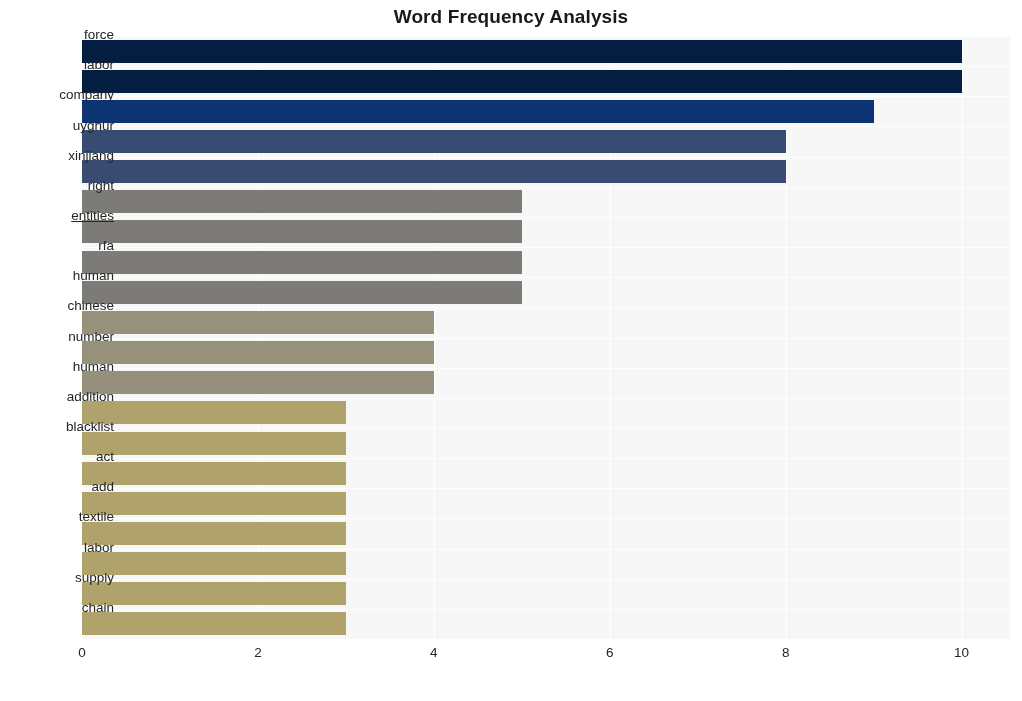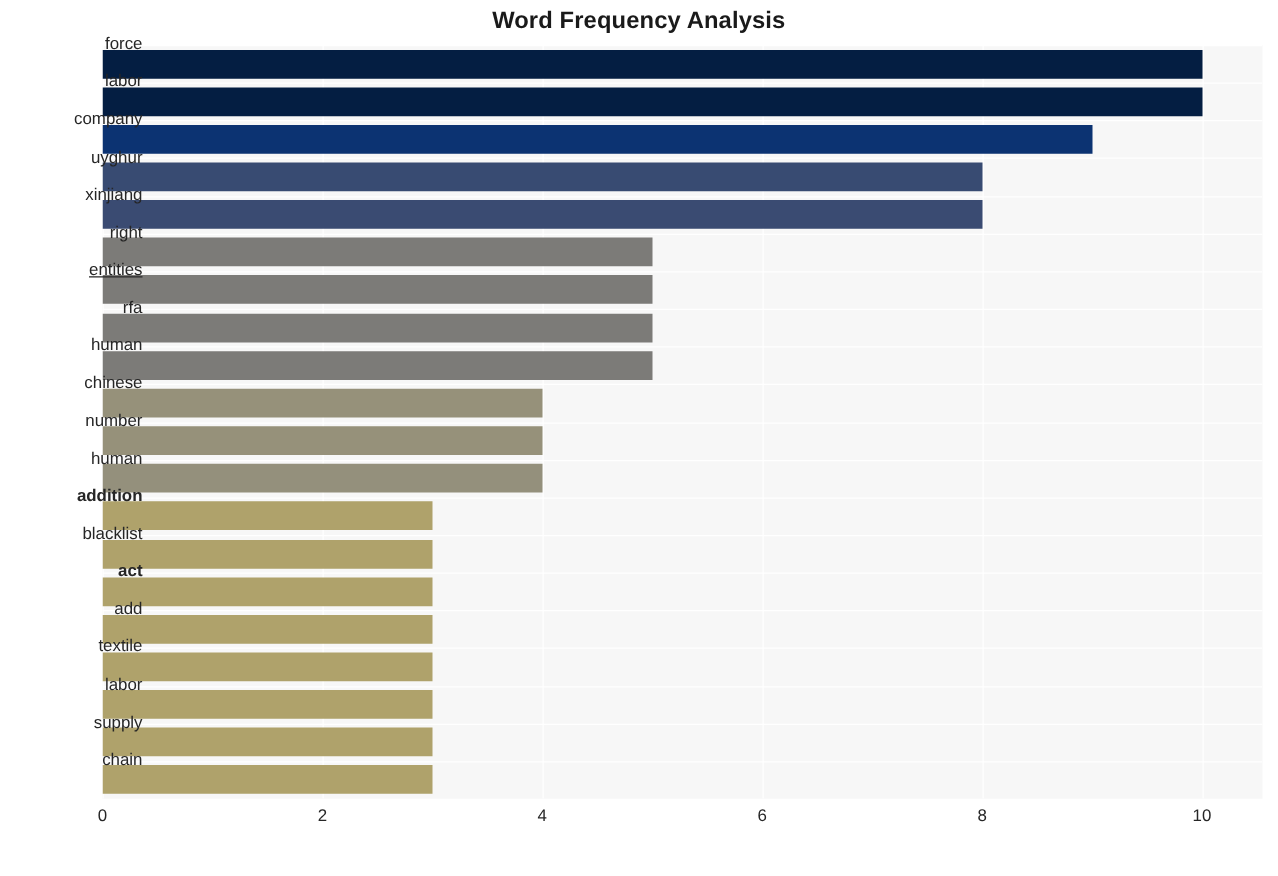--- a/index.html
+++ b/index.html
@@ -172,23 +172,23 @@
       <div class="ylabel" style="top: 68.375px;">company</div>
       <div class="ylabel" style="top: 98.525px;">uyghur</div>
       <div class="ylabel" style="top: 128.675px;">xinjiang</div>
       <div class="ylabel" style="top: 158.825px;">right</div>
       <div class="ylabel" style="top: 188.975px; text-decoration: underline;">entities</div>
       <div class="ylabel" style="top: 219.125px;">rfa</div>
       <div class="ylabel" style="top: 249.275px;">human</div>
       <div class="ylabel" style="top: 279.425px;">chinese</div>
       <div class="ylabel" style="top: 309.575px;">number</div>
       <div class="ylabel" style="top: 339.725px; padding-left: 48px;">human</div>
-      <div class="ylabel" style="top: 369.875px; font-weight: bold;">addition</div>
+      <div class="ylabel" style="top: 369.875px;">addition</div>
       <div class="ylabel" style="top: 400.025px;">blacklist</div>
-      <div class="ylabel" style="top: 430.175px; font-weight: bold;">act</div>
+      <div class="ylabel" style="top: 430.175px;">act</div>
       <div class="ylabel" style="top: 460.325px;">add</div>
       <div class="ylabel" style="top: 490.475px;">textile</div>
       <div class="ylabel" style="top: 520.625px;">labor</div>
       <div class="ylabel" style="top: 550.775px;">supply</div>
       <div class="ylabel" style="top: 580.925px;">chain</div>
     </div>
 
   <div class="xlabels" id="xlabels">
       <div class="xtick" style="left: 82px;">0</div>
       <div class="xtick" style="left: 257.924px;">2</div>

